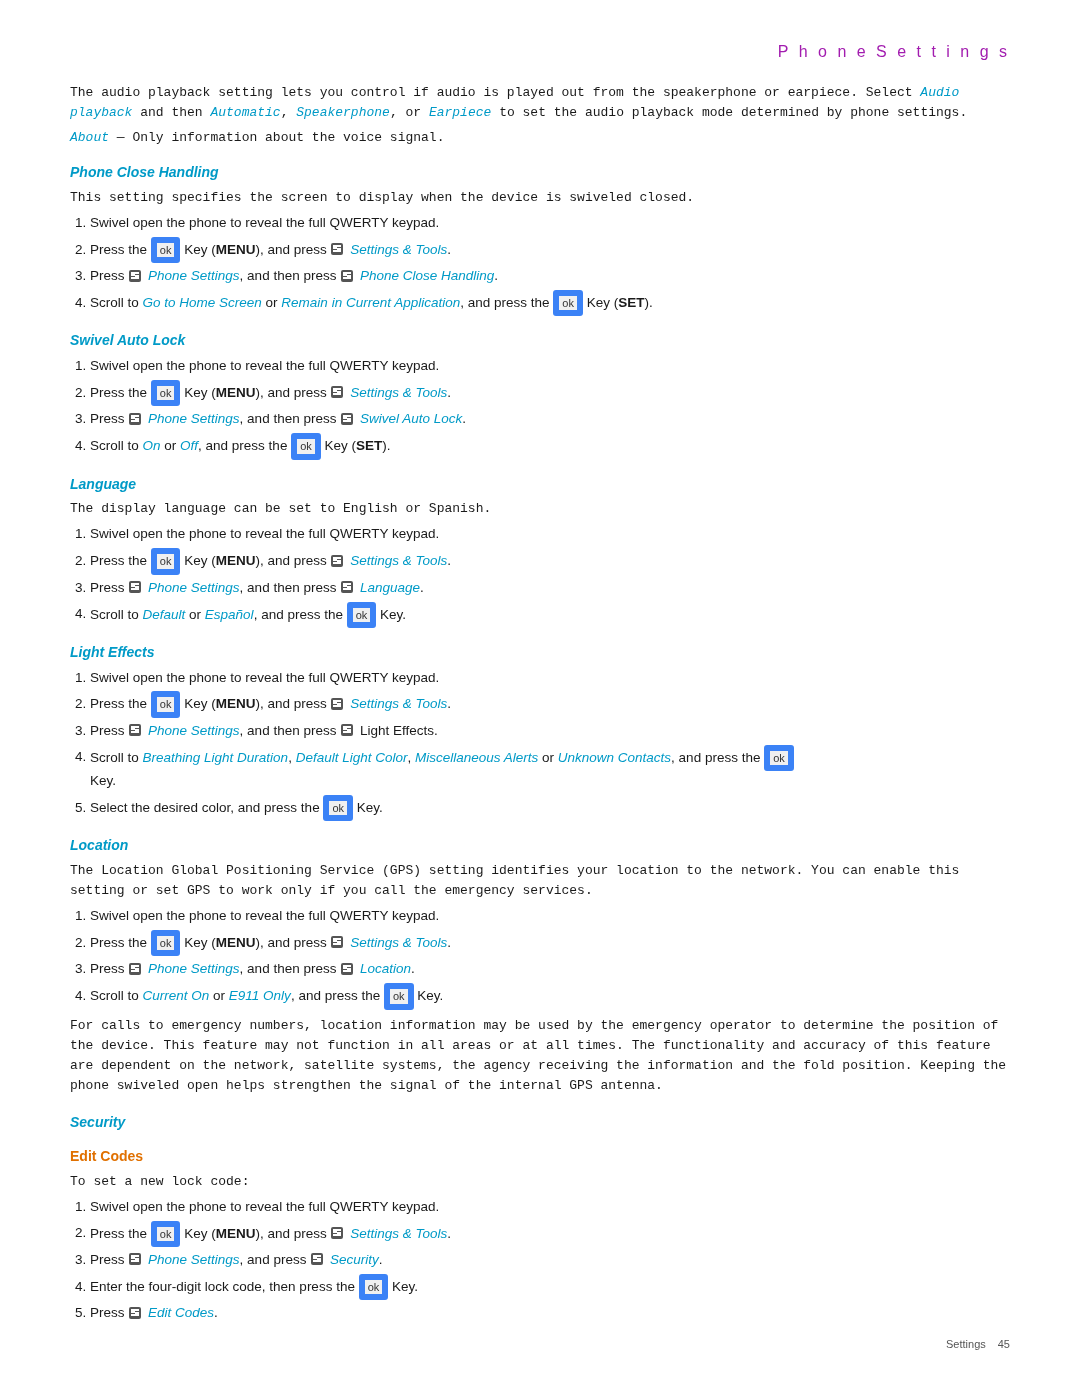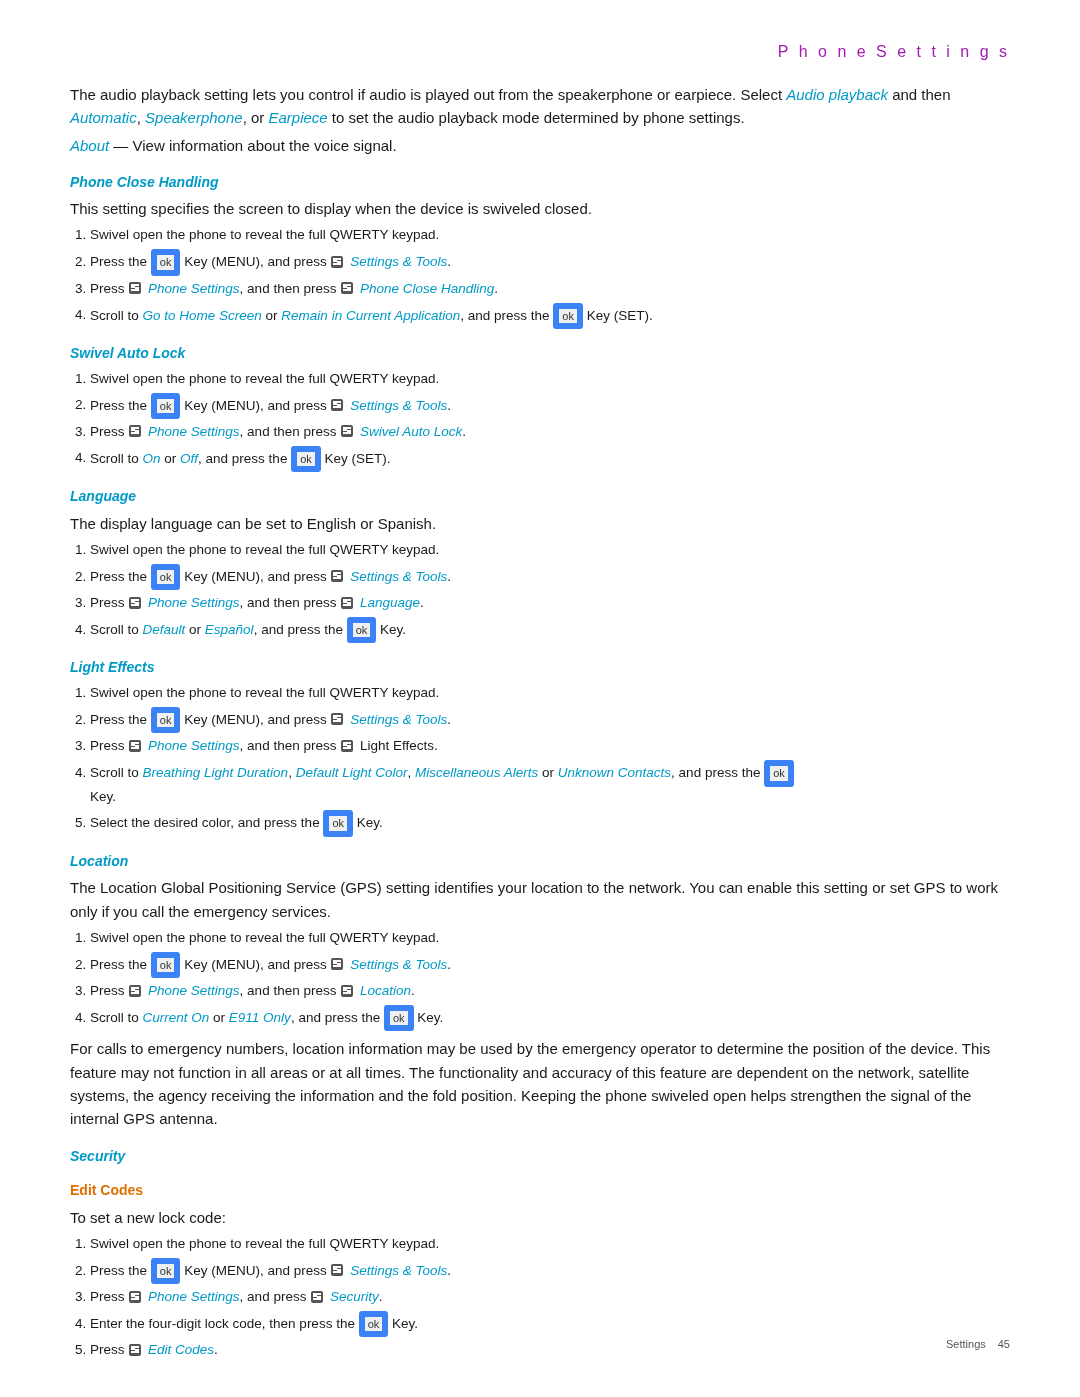--- a/index.html
+++ b/index.html
@@ -31,37 +31,38 @@
     }
     .subsection-heading {
       color: #e07000;
       font-size: 14px;
       font-weight: bold;
       margin-top: 12px;
       margin-bottom: 4px;
     }
     .body-text {
       margin-bottom: 5px;
-      font-size: 15px;
+      font-size: 13px;
+      font-family: Liberation Mono, monospace;
     }
     .ordered-list {
       margin-left: 20px;
       margin-bottom: 5px;
     }
     .ordered-list li {
       margin-bottom: 3px;
       font-size: 13.5px;
     }
     a.inline-link {
       color: #009ac7;
       font-style: italic;
       text-decoration: none;
     }
     span.bold-key {
-      font-weight: normal;
+      font-weight: bold;
     }
     .key-icon {
       display: inline-block;
       border: 6px solid #3b82f6;
       border-radius: 3px;
       padding: 0 3px;
       font-size: 11px;
       line-height: 1.3;
       vertical-align: middle;
       color: #333;
@@ -85,21 +86,21 @@
 <body>
 
 <div class="page-header">
   <span>P h o n e   S e t t i n g s</span>
 </div>
 
 <p class="body-text">
   <span>The audio playback setting lets you control if audio is played out from the speakerphone or earpiece. Select </span><a class="inline-link" href="#"><span>Audio playback</span></a><span> and then </span><a class="inline-link" href="#"><span>Automatic</span></a><span>, </span><a class="inline-link" href="#"><span>Speakerphone</span></a><span>, or </span><a class="inline-link" href="#"><span>Earpiece</span></a><span> to set the audio playback mode determined by phone settings.</span>
 </p>
 <p class="body-text">
-  <a class="inline-link" href="#"><span>About</span></a><span> — View information about the voice signal.</span>
+  <a class="inline-link" href="#"><span>About</span></a><span> — Only information about the voice signal.</span>
 </p>
 
 <div class="section-heading">
   <span>Phone Close Handling</span>
 </div>
 <p class="body-text">
   <span>This setting specifies the screen to display when the device is swiveled closed.</span>
 </p>
 <ol class="ordered-list">
   <li>Swivel open the phone to reveal the full QWERTY keypad.</li>

